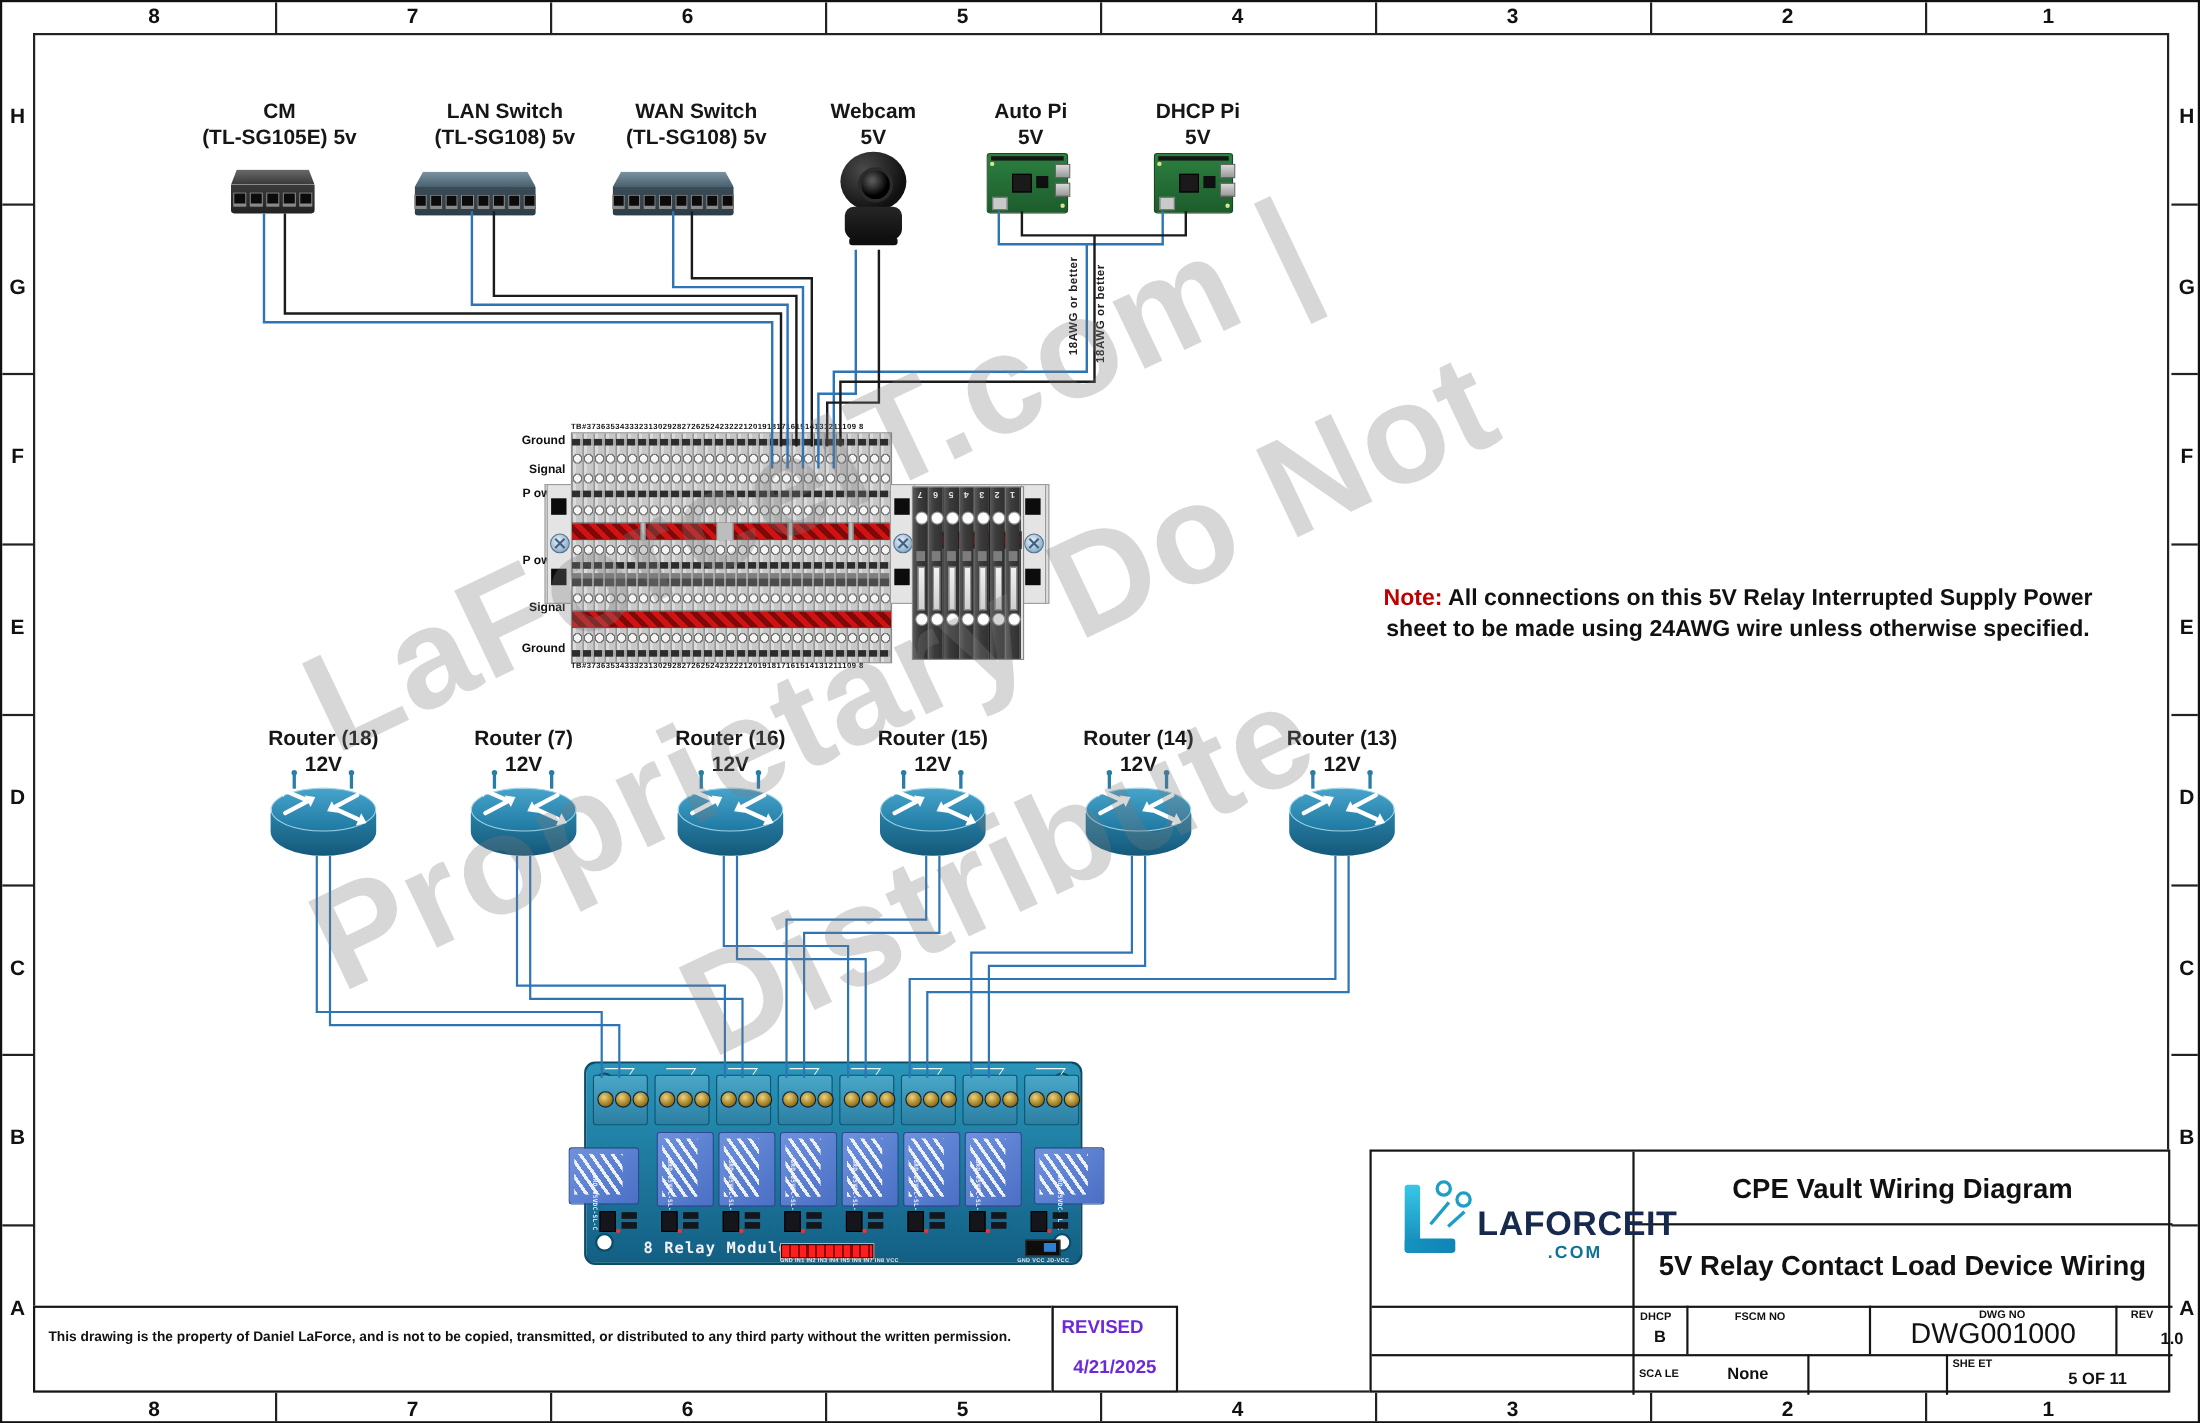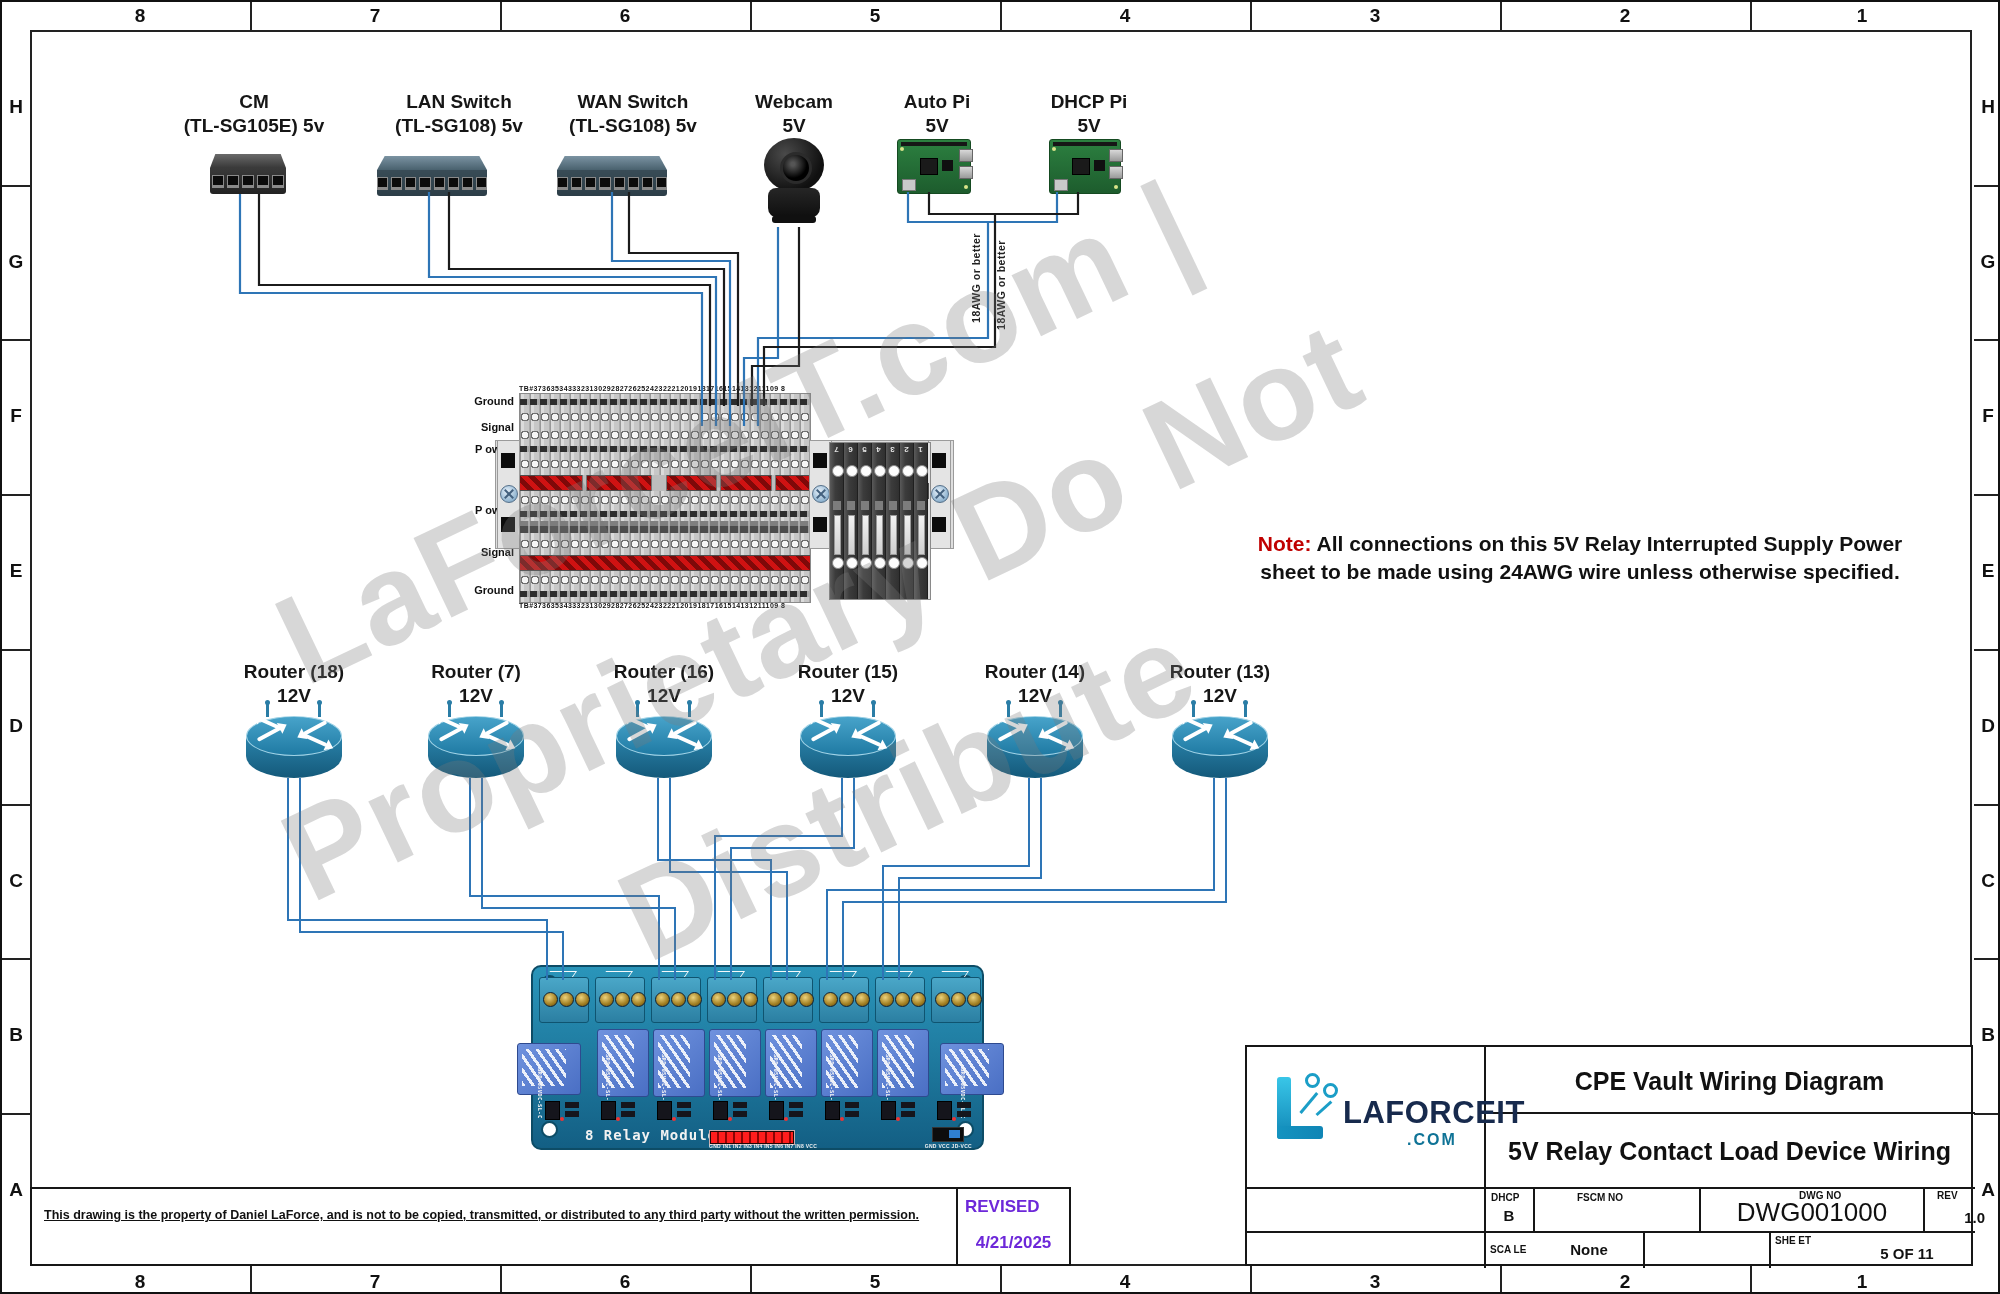--- a/index.html
+++ b/index.html
@@ -92,21 +92,21 @@
   .ledbar{position:absolute;background:#1d0606;border:1px solid #caa;padding:1px;}
   .ledbar i{display:block;width:100%;height:100%;background:repeating-linear-gradient(90deg,#ff1d1d 0 6px,#8c0404 6px 8px);}
   .tiny{position:absolute;font:700 5px "Liberation Sans",sans-serif;color:#efefef;white-space:nowrap;letter-spacing:.3px;}
   .jumper{position:absolute;width:30px;height:13px;background:#0d0d0d;border:1px solid #333;}
   .jumper i{position:absolute;right:3px;top:2px;width:11px;height:8px;background:#2f7fd0;}
   
   .wm{position:absolute;left:820px;top:610px;width:1700px;transform:translate(-50%,-50%) rotate(-25.5deg);text-align:center;color:rgba(122,122,122,.30);font-weight:700;pointer-events:none;z-index:50;}
   .wm div{font-size:128px;line-height:1.55;white-space:nowrap;letter-spacing:2px;}
   
   .box{position:absolute;border:2px solid #161616;box-sizing:border-box;background:#fff;}
-  .copyright{font:700 12.5px "Liberation Sans",sans-serif;color:#111;line-height:17px;text-decoration:underline;}
+  .copyright{font:700 12.5px "Liberation Sans",sans-serif;color:#111;line-height:17px;}
   .celllab{font:700 17px "Liberation Sans",sans-serif;color:#6d28d9;}
   .tb-line{position:absolute;background:#161616;}
   .smalllab{position:absolute;font:700 10px "Liberation Sans",sans-serif;color:#111;}
   .bigval{position:absolute;font:400 26px "Liberation Sans",sans-serif;color:#111;}
   .midval{position:absolute;font:700 15px "Liberation Sans",sans-serif;color:#111;}
   .ttitle{position:absolute;font:700 25px "Liberation Sans",sans-serif;color:#111;width:100%;text-align:center;}
   
   .logo-l{position:absolute;width:14px;height:62px;background:linear-gradient(#39c6e8,#0f85b5);border-radius:3px;}
   .logo-b{position:absolute;width:46px;height:13px;background:linear-gradient(90deg,#1593c0,#0f85b5);border-radius:3px;}
   .trace{position:absolute;width:3px;background:#1b9ec7;transform-origin:bottom center;}

